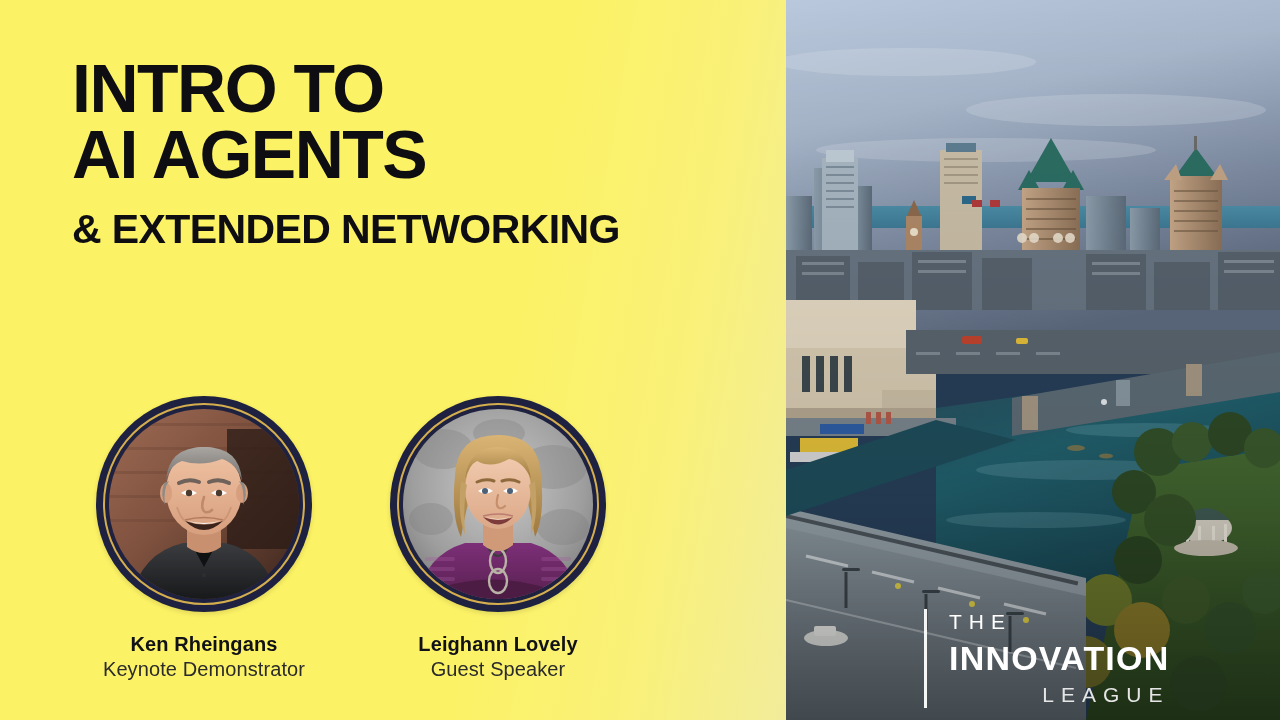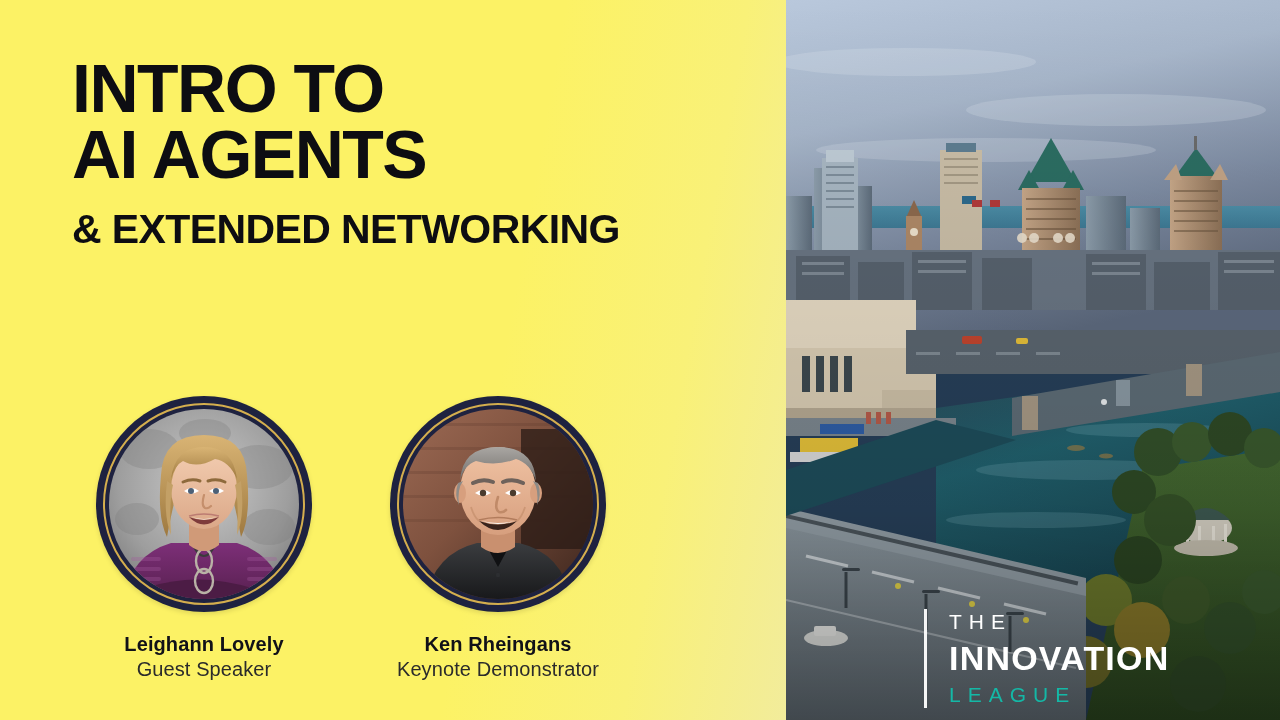--- a/index.html
+++ b/index.html
@@ -117,39 +117,111 @@
   .logo-text { display:flex; flex-direction:column; justify-content:center; }
   .logo-the {
     font-size:21px; font-weight:normal; color:#FFFFFF;
     letter-spacing:7px; line-height:1.25;
   }
   .logo-innovation {
     font-size:34px; font-weight:bold; color:#ffffff;
     letter-spacing:1.2px; line-height:1.22; margin:3px 0 2px;
   }
   .logo-league {
-    font-size:21px; font-weight:normal; color:#14b8a6;
-    letter-spacing:7px; line-height:1.25;
+    font-size:21px; font-weight:normal; color:#e5e5e5;
+    letter-spacing:7px; line-height:1.25;text-align:right;
   }
 </style>
 </head>
 <body>
 
 <div id="poster">
 
   <div class="yellow-panel"></div>
 
   <div class="title-block">
     <div class="title-line l1">INTRO TO</div>
     <div class="title-line l2">AI AGENTS</div>
     <div class="title-sub">&amp; EXTENDED NETWORKING</div>
   </div>
 
 
   <div class="speakers">
+
+    <div class="speaker">
+      <div class="avatar-ring">
+        <div class="avatar-photo">
+          <svg viewBox="0 0 190 190" xmlns="http://www.w3.org/2000/svg">
+            <defs>
+              <linearGradient id="brickBg" x1="0" y1="0" x2="1" y2="1">
+                <stop offset="0%" stop-color="#9C6A54"></stop>
+                <stop offset="45%" stop-color="#7E513E"></stop>
+                <stop offset="100%" stop-color="#3A241C"></stop>
+              </linearGradient>
+              <linearGradient id="skinK" x1="0" y1="0" x2="0" y2="1">
+                <stop offset="0%" stop-color="#F0C3A4"></stop>
+                <stop offset="100%" stop-color="#D79F7E"></stop>
+              </linearGradient>
+              <linearGradient id="hairK" x1="0" y1="0" x2="0" y2="1">
+                <stop offset="0%" stop-color="#A9A6A2"></stop>
+                <stop offset="100%" stop-color="#726F6C"></stop>
+              </linearGradient>
+              <linearGradient id="shirtK" x1="0" y1="0" x2="0" y2="1">
+                <stop offset="0%" stop-color="#3A3C3F"></stop>
+                <stop offset="100%" stop-color="#18191B"></stop>
+              </linearGradient>
+            </defs>
+            <rect width="190" height="190" fill="url(#brickBg)"></rect>
+            <g opacity="0.25" fill="#5E3A2C">
+              <rect x="0" y="14" width="190" height="3"></rect>
+              <rect x="0" y="38" width="190" height="3"></rect>
+              <rect x="0" y="62" width="190" height="3"></rect>
+              <rect x="0" y="86" width="190" height="3"></rect>
+              <rect x="0" y="110" width="190" height="3"></rect>
+            </g>
+            <rect x="118" y="20" width="72" height="120" fill="#2A1B15" opacity="0.75"></rect>
+
+            <path d="M22 190 q10-46 52-56 l42 0 q43 10 52 56 z" fill="url(#shirtK)"></path>
+            <path d="M82 134 l13 24 l13-24 l-8-4 l-5 8 l-5-8 z" fill="#101113"></path>
+            <circle cx="95" cy="166" r="2.2" fill="#2C2E31"></circle>
+
+            <path d="M78 118 h34 v20 q-17 12-34 0 z" fill="#C9906F"></path>
+
+            <ellipse cx="95" cy="82" rx="38" ry="44" fill="url(#skinK)"></ellipse>
+
+            <ellipse cx="57" cy="84" rx="6" ry="10" fill="#D79F7E"></ellipse>
+            <ellipse cx="133" cy="84" rx="6" ry="10" fill="#D79F7E"></ellipse>
+
+            <path d="M57 72 q2-34 38-34 q36 0 38 34 q-6-18-20-22 q-20 8-40 2 q-12 4-16 20 z" fill="url(#hairK)"></path>
+            <path d="M55 74 q-4 12 1 22 q-2-16 4-24 z" fill="#8E8B87"></path>
+            <path d="M135 74 q4 12-1 22 q2-16-4-24 z" fill="#8E8B87"></path>
+
+            <path d="M70 74 q10-5 20-1" stroke="#6E625B" stroke-width="4" fill="none" stroke-linecap="round"></path>
+            <path d="M100 73 q10-4 20 1" stroke="#6E625B" stroke-width="4" fill="none" stroke-linecap="round"></path>
+
+            <path d="M72 84 q8-6 16 0 q-8 5-16 0" fill="#FFFFFF"></path>
+            <path d="M102 84 q8-6 16 0 q-8 5-16 0" fill="#FFFFFF"></path>
+            <circle cx="80" cy="84" r="3.2" fill="#4A3B2E"></circle>
+            <circle cx="110" cy="84" r="3.2" fill="#4A3B2E"></circle>
+
+            <path d="M95 88 q-4 12 1 15 q4 1 7-2" stroke="#C08A68" stroke-width="2.6" fill="none" stroke-linecap="round"></path>
+
+            <path d="M76 112 q19 18 38 0 q-19 7-38 0" fill="#3A241C"></path>
+            <path d="M79 112 q16 6 32 0 q-16 4-32 0" fill="#FBF8F4"></path>
+            <path d="M76 111 q19-5 38 0" stroke="#B27C5C" stroke-width="1.6" fill="none"></path>
+
+            <path d="M68 98 q3 10 8 14" stroke="#C08A68" stroke-width="1.8" fill="none" opacity="0.6"></path>
+            <path d="M122 98 q-3 10-8 14" stroke="#C08A68" stroke-width="1.8" fill="none" opacity="0.6"></path>
+          </svg>
+        </div>
+        <div class="avatar-gold"></div>
+      </div>
+      <div class="sp-name">Ken Rheingans</div>
+      <div class="sp-role">Keynote Demonstrator</div>
+    </div>
 
     <div class="speaker">
       <div class="avatar-ring">
         <div class="avatar-photo">
           <svg viewBox="0 0 190 190" xmlns="http://www.w3.org/2000/svg">
             <defs>
               <radialGradient id="studioBg" cx="0.5" cy="0.4" r="0.75">
                 <stop offset="0%" stop-color="#C9C9C9"></stop>
                 <stop offset="60%" stop-color="#9E9E9E"></stop>
                 <stop offset="100%" stop-color="#6E6E6E"></stop>
@@ -215,92 +287,20 @@
 
             <path d="M80 108 q15 15 30 0 q-15 6-30 0" fill="#7E3B3B"></path>
             <path d="M83 108 q12 5 24 0 q-12 4-24 0" fill="#FBF6F2"></path>
             <path d="M80 107 q15-4 30 0" stroke="#BC7C72" stroke-width="1.5" fill="none"></path>
           </svg>
         </div>
         <div class="avatar-gold"></div>
       </div>
       <div class="sp-name">Leighann Lovely</div>
       <div class="sp-role">Guest Speaker</div>
-    </div>
-
-    <div class="speaker">
-      <div class="avatar-ring">
-        <div class="avatar-photo">
-          <svg viewBox="0 0 190 190" xmlns="http://www.w3.org/2000/svg">
-            <defs>
-              <linearGradient id="brickBg" x1="0" y1="0" x2="1" y2="1">
-                <stop offset="0%" stop-color="#9C6A54"></stop>
-                <stop offset="45%" stop-color="#7E513E"></stop>
-                <stop offset="100%" stop-color="#3A241C"></stop>
-              </linearGradient>
-              <linearGradient id="skinK" x1="0" y1="0" x2="0" y2="1">
-                <stop offset="0%" stop-color="#F0C3A4"></stop>
-                <stop offset="100%" stop-color="#D79F7E"></stop>
-              </linearGradient>
-              <linearGradient id="hairK" x1="0" y1="0" x2="0" y2="1">
-                <stop offset="0%" stop-color="#A9A6A2"></stop>
-                <stop offset="100%" stop-color="#726F6C"></stop>
-              </linearGradient>
-              <linearGradient id="shirtK" x1="0" y1="0" x2="0" y2="1">
-                <stop offset="0%" stop-color="#3A3C3F"></stop>
-                <stop offset="100%" stop-color="#18191B"></stop>
-              </linearGradient>
-            </defs>
-            <rect width="190" height="190" fill="url(#brickBg)"></rect>
-            <g opacity="0.25" fill="#5E3A2C">
-              <rect x="0" y="14" width="190" height="3"></rect>
-              <rect x="0" y="38" width="190" height="3"></rect>
-              <rect x="0" y="62" width="190" height="3"></rect>
-              <rect x="0" y="86" width="190" height="3"></rect>
-              <rect x="0" y="110" width="190" height="3"></rect>
-            </g>
-            <rect x="118" y="20" width="72" height="120" fill="#2A1B15" opacity="0.75"></rect>
-
-            <path d="M22 190 q10-46 52-56 l42 0 q43 10 52 56 z" fill="url(#shirtK)"></path>
-            <path d="M82 134 l13 24 l13-24 l-8-4 l-5 8 l-5-8 z" fill="#101113"></path>
-            <circle cx="95" cy="166" r="2.2" fill="#2C2E31"></circle>
-
-            <path d="M78 118 h34 v20 q-17 12-34 0 z" fill="#C9906F"></path>
-
-            <ellipse cx="95" cy="82" rx="38" ry="44" fill="url(#skinK)"></ellipse>
-
-            <ellipse cx="57" cy="84" rx="6" ry="10" fill="#D79F7E"></ellipse>
-            <ellipse cx="133" cy="84" rx="6" ry="10" fill="#D79F7E"></ellipse>
-
-            <path d="M57 72 q2-34 38-34 q36 0 38 34 q-6-18-20-22 q-20 8-40 2 q-12 4-16 20 z" fill="url(#hairK)"></path>
-            <path d="M55 74 q-4 12 1 22 q-2-16 4-24 z" fill="#8E8B87"></path>
-            <path d="M135 74 q4 12-1 22 q2-16-4-24 z" fill="#8E8B87"></path>
-
-            <path d="M70 74 q10-5 20-1" stroke="#6E625B" stroke-width="4" fill="none" stroke-linecap="round"></path>
-            <path d="M100 73 q10-4 20 1" stroke="#6E625B" stroke-width="4" fill="none" stroke-linecap="round"></path>
-
-            <path d="M72 84 q8-6 16 0 q-8 5-16 0" fill="#FFFFFF"></path>
-            <path d="M102 84 q8-6 16 0 q-8 5-16 0" fill="#FFFFFF"></path>
-            <circle cx="80" cy="84" r="3.2" fill="#4A3B2E"></circle>
-            <circle cx="110" cy="84" r="3.2" fill="#4A3B2E"></circle>
-
-            <path d="M95 88 q-4 12 1 15 q4 1 7-2" stroke="#C08A68" stroke-width="2.6" fill="none" stroke-linecap="round"></path>
-
-            <path d="M76 112 q19 18 38 0 q-19 7-38 0" fill="#3A241C"></path>
-            <path d="M79 112 q16 6 32 0 q-16 4-32 0" fill="#FBF8F4"></path>
-            <path d="M76 111 q19-5 38 0" stroke="#B27C5C" stroke-width="1.6" fill="none"></path>
-
-            <path d="M68 98 q3 10 8 14" stroke="#C08A68" stroke-width="1.8" fill="none" opacity="0.6"></path>
-            <path d="M122 98 q-3 10-8 14" stroke="#C08A68" stroke-width="1.8" fill="none" opacity="0.6"></path>
-          </svg>
-        </div>
-        <div class="avatar-gold"></div>
-      </div>
-      <div class="sp-name">Ken Rheingans</div>
-      <div class="sp-role">Keynote Demonstrator</div>
     </div>
 
   </div>
 
   <div class="photo-panel">
     <svg viewBox="0 0 494 720" xmlns="http://www.w3.org/2000/svg">
       <defs>
         <linearGradient id="sky" x1="0" y1="0" x2="0.3" y2="1">
           <stop offset="0%" stop-color="#B9C8DC"></stop>
           <stop offset="35%" stop-color="#A8B7CB"></stop>

